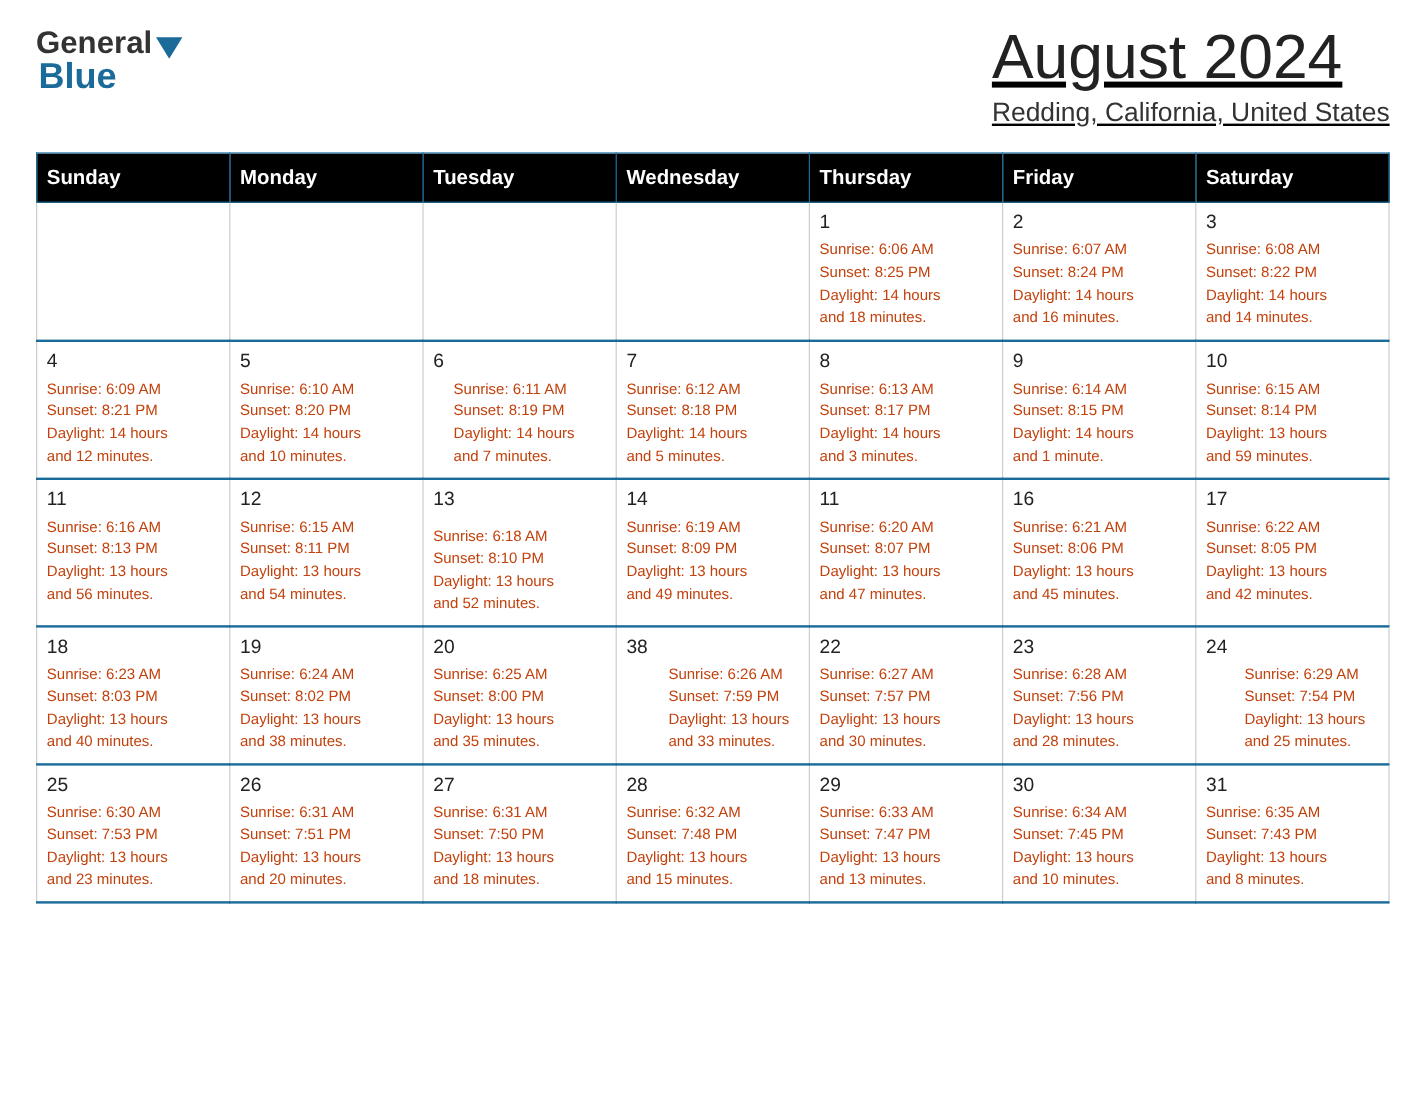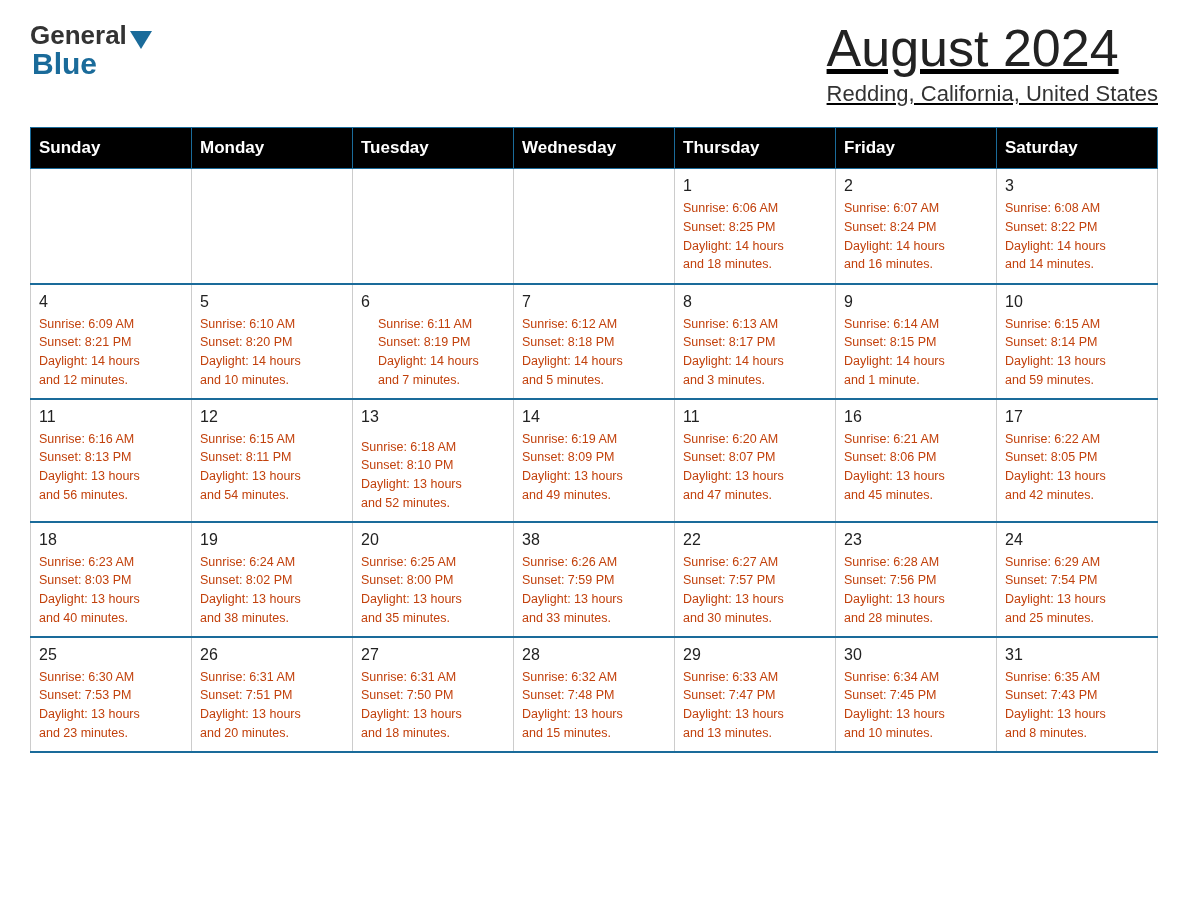--- a/index.html
+++ b/index.html
@@ -262,42 +262,42 @@
         </td>
         <td>
           <span class="day-number">20</span>
           <div class="day-info" style="white-space: pre-line;">Sunrise: 6:25 AM
 Sunset: 8:00 PM
 Daylight: 13 hours
 and 35 minutes.</div>
         </td>
         <td>
           <span class="day-number">38</span>
-          <div class="day-info" style="white-space: pre-line;">Sunrise: 6:26 AM
+          <div class="day-info" style="white-space: pre-line; margin-left: 35px;">Sunrise: 6:26 AM
 Sunset: 7:59 PM
 Daylight: 13 hours
 and 33 minutes.</div>
         </td>
         <td>
           <span class="day-number">22</span>
           <div class="day-info" style="white-space: pre-line;">Sunrise: 6:27 AM
 Sunset: 7:57 PM
 Daylight: 13 hours
 and 30 minutes.</div>
         </td>
         <td>
           <span class="day-number">23</span>
           <div class="day-info" style="white-space: pre-line;">Sunrise: 6:28 AM
 Sunset: 7:56 PM
 Daylight: 13 hours
 and 28 minutes.</div>
         </td>
         <td>
           <span class="day-number">24</span>
-          <div class="day-info" style="white-space: pre-line;">Sunrise: 6:29 AM
+          <div class="day-info" style="white-space: pre-line; margin-left: 32px;">Sunrise: 6:29 AM
 Sunset: 7:54 PM
 Daylight: 13 hours
 and 25 minutes.</div>
         </td>
       </tr>
       <tr>
         <td>
           <span class="day-number">25</span>
           <div class="day-info" style="white-space: pre-line;">Sunrise: 6:30 AM
 Sunset: 7:53 PM

